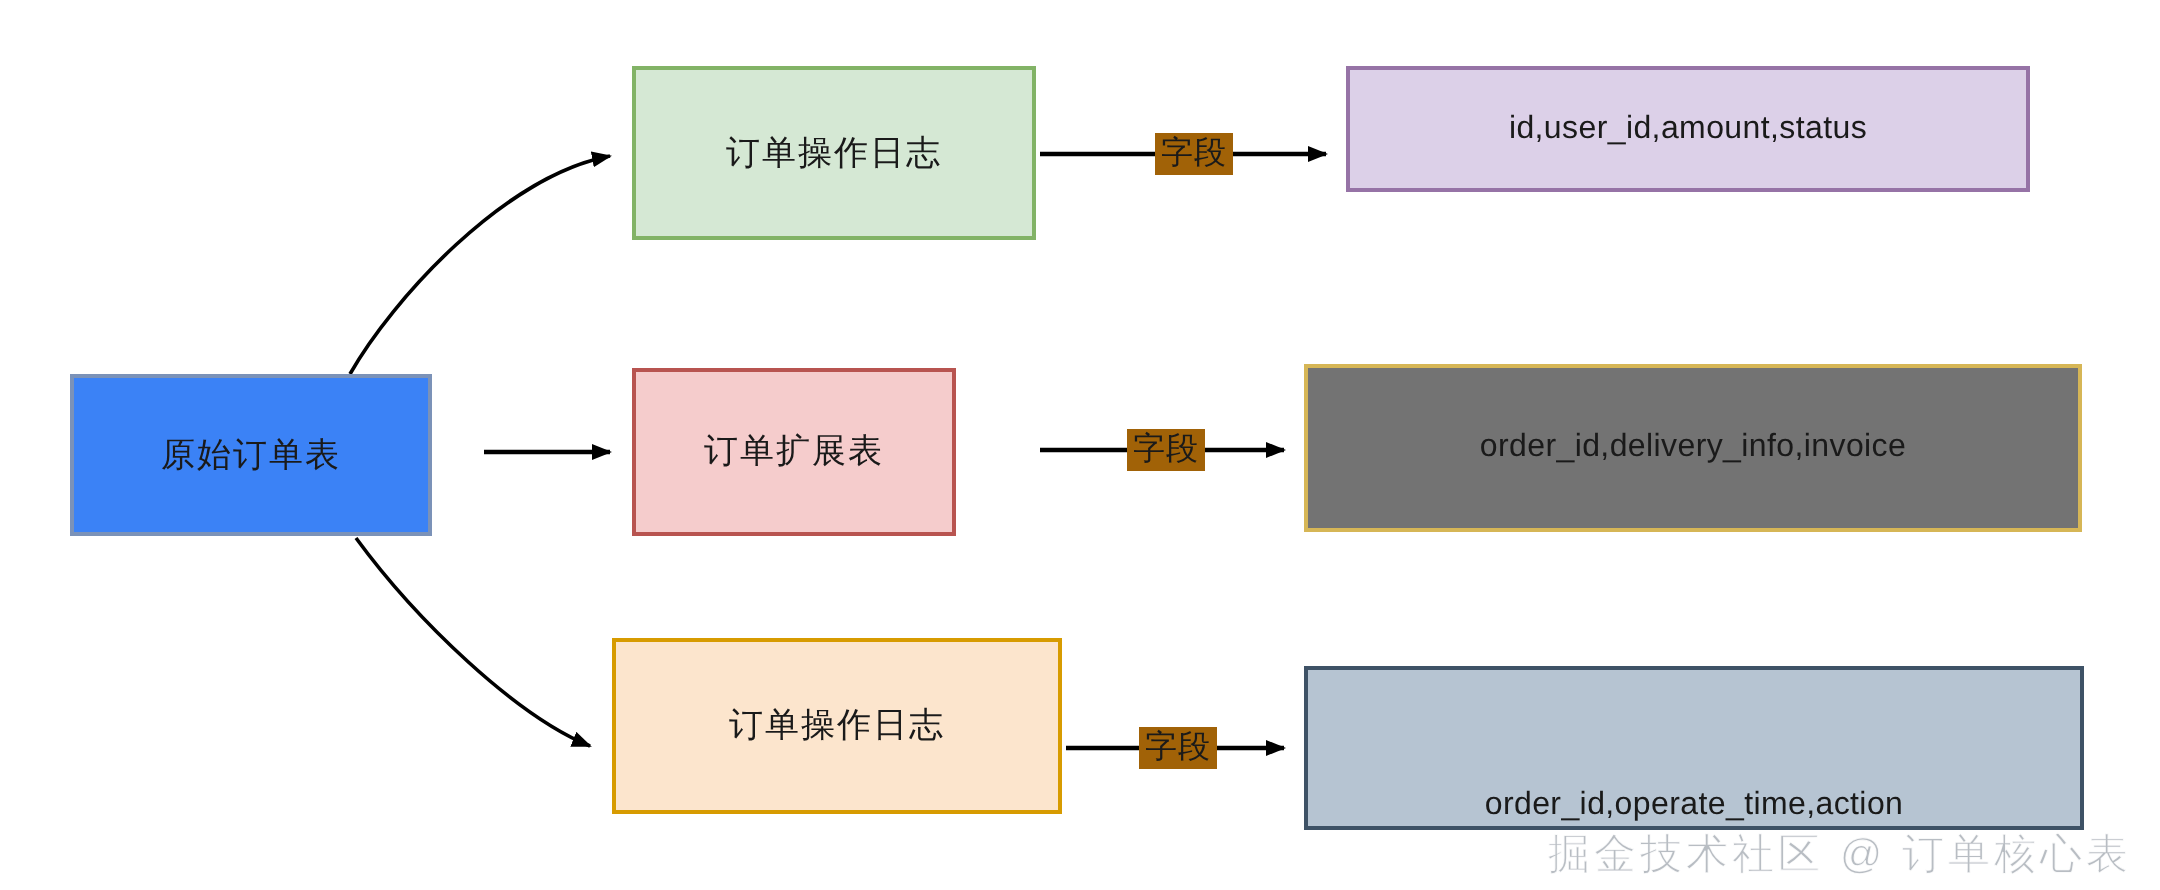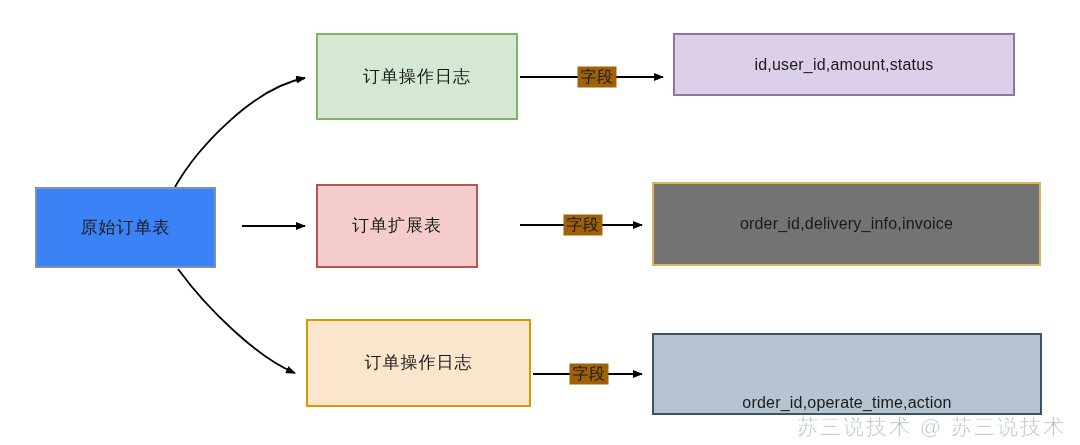--- a/index.html
+++ b/index.html
@@ -106,14 +106,14 @@
       <div class="node" style="left: 652px; top: 333px; width: 390px; height: 82px; background: rgb(182, 196, 210); border-color: rgb(62, 82, 102); align-items: flex-end;">
         <span class="node-label label-ascii">order_id,operate_time,action</span>
       </div>
     </div>
   <div id="edge-labels">
       <div class="edge-label" style="left: 597px; top: 77px;">字段</div>
       <div class="edge-label" style="left: 583px; top: 225px;">字段</div>
       <div class="edge-label" style="left: 589px; top: 374px;">字段</div>
     </div>
 
-  <div id="watermark">苏三说技术 @ 苏三说技术</div>
+  <div id="watermark">掘金技术社区 @ 订单核心表</div>
 </div>
 
 </body></html>

